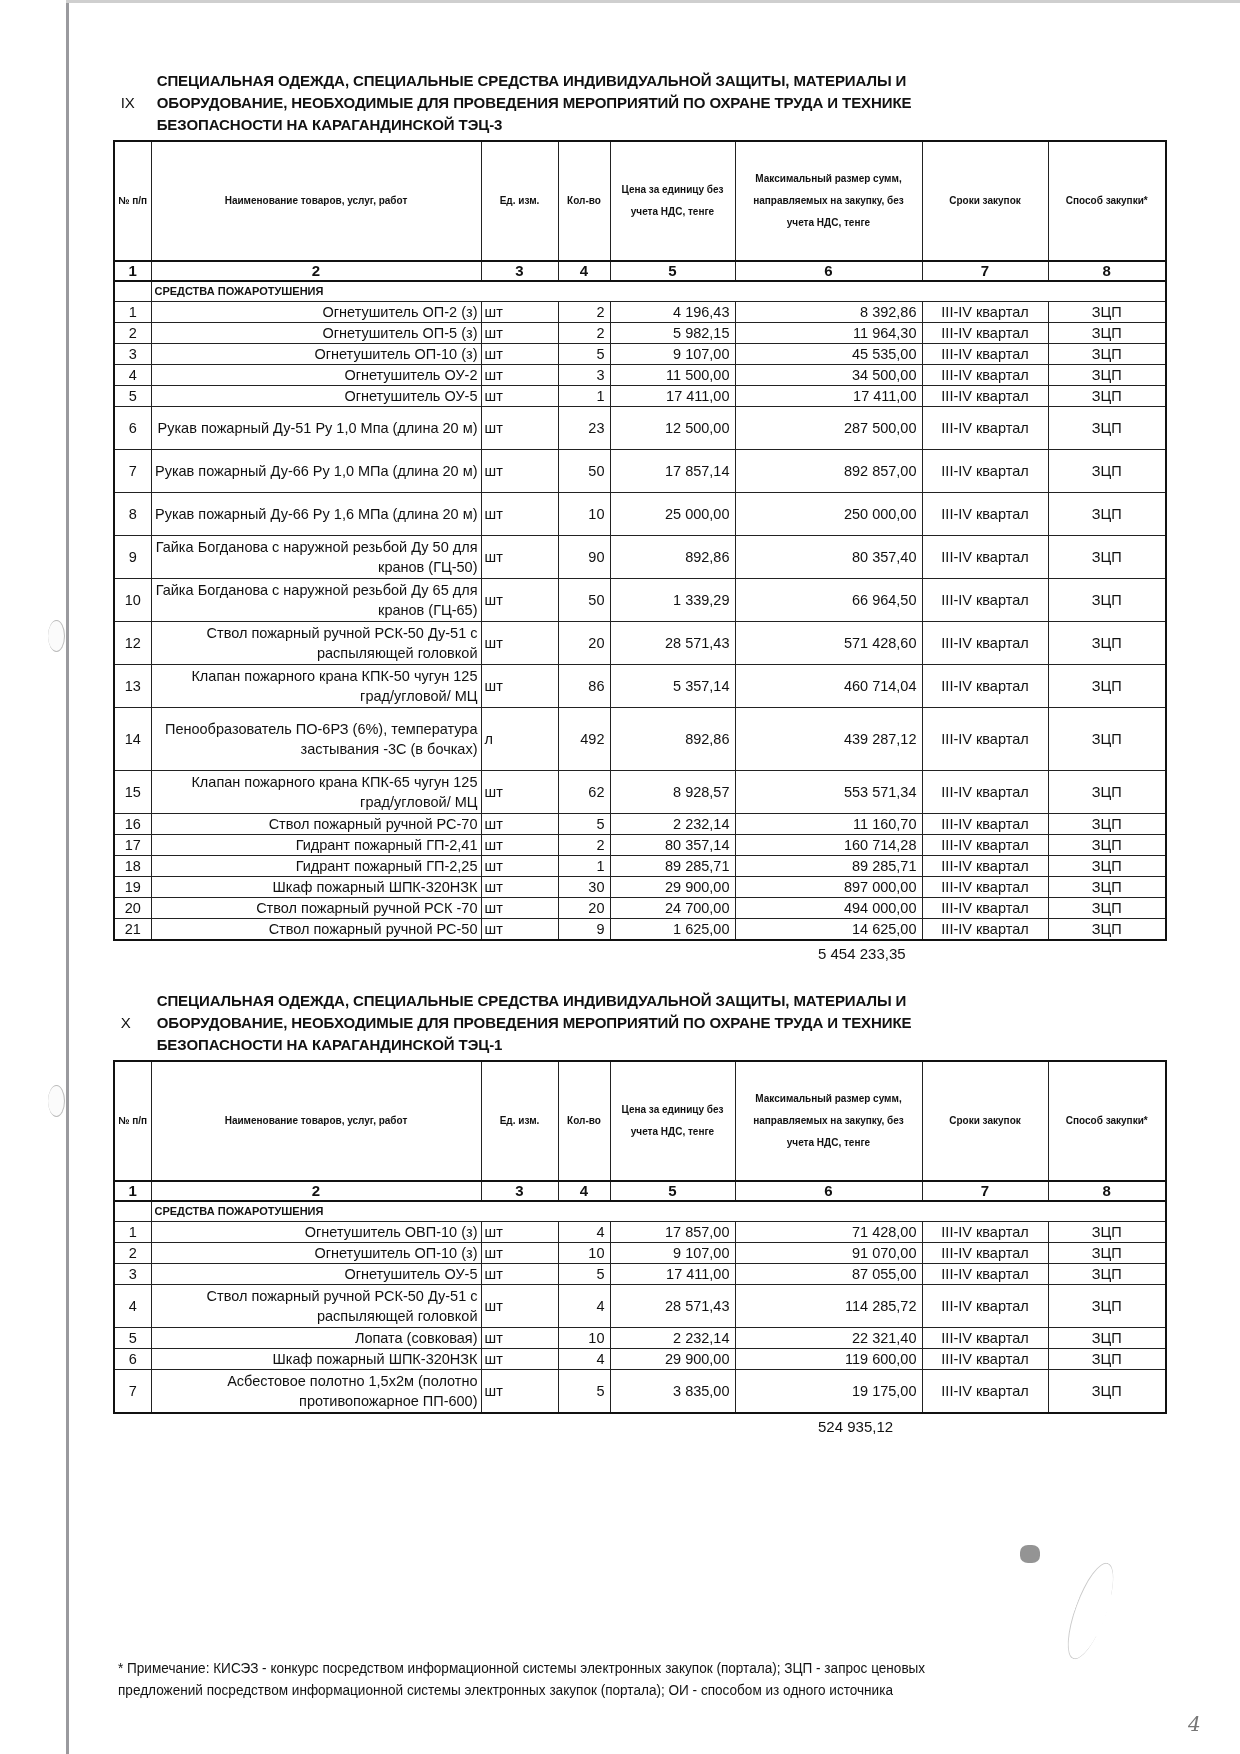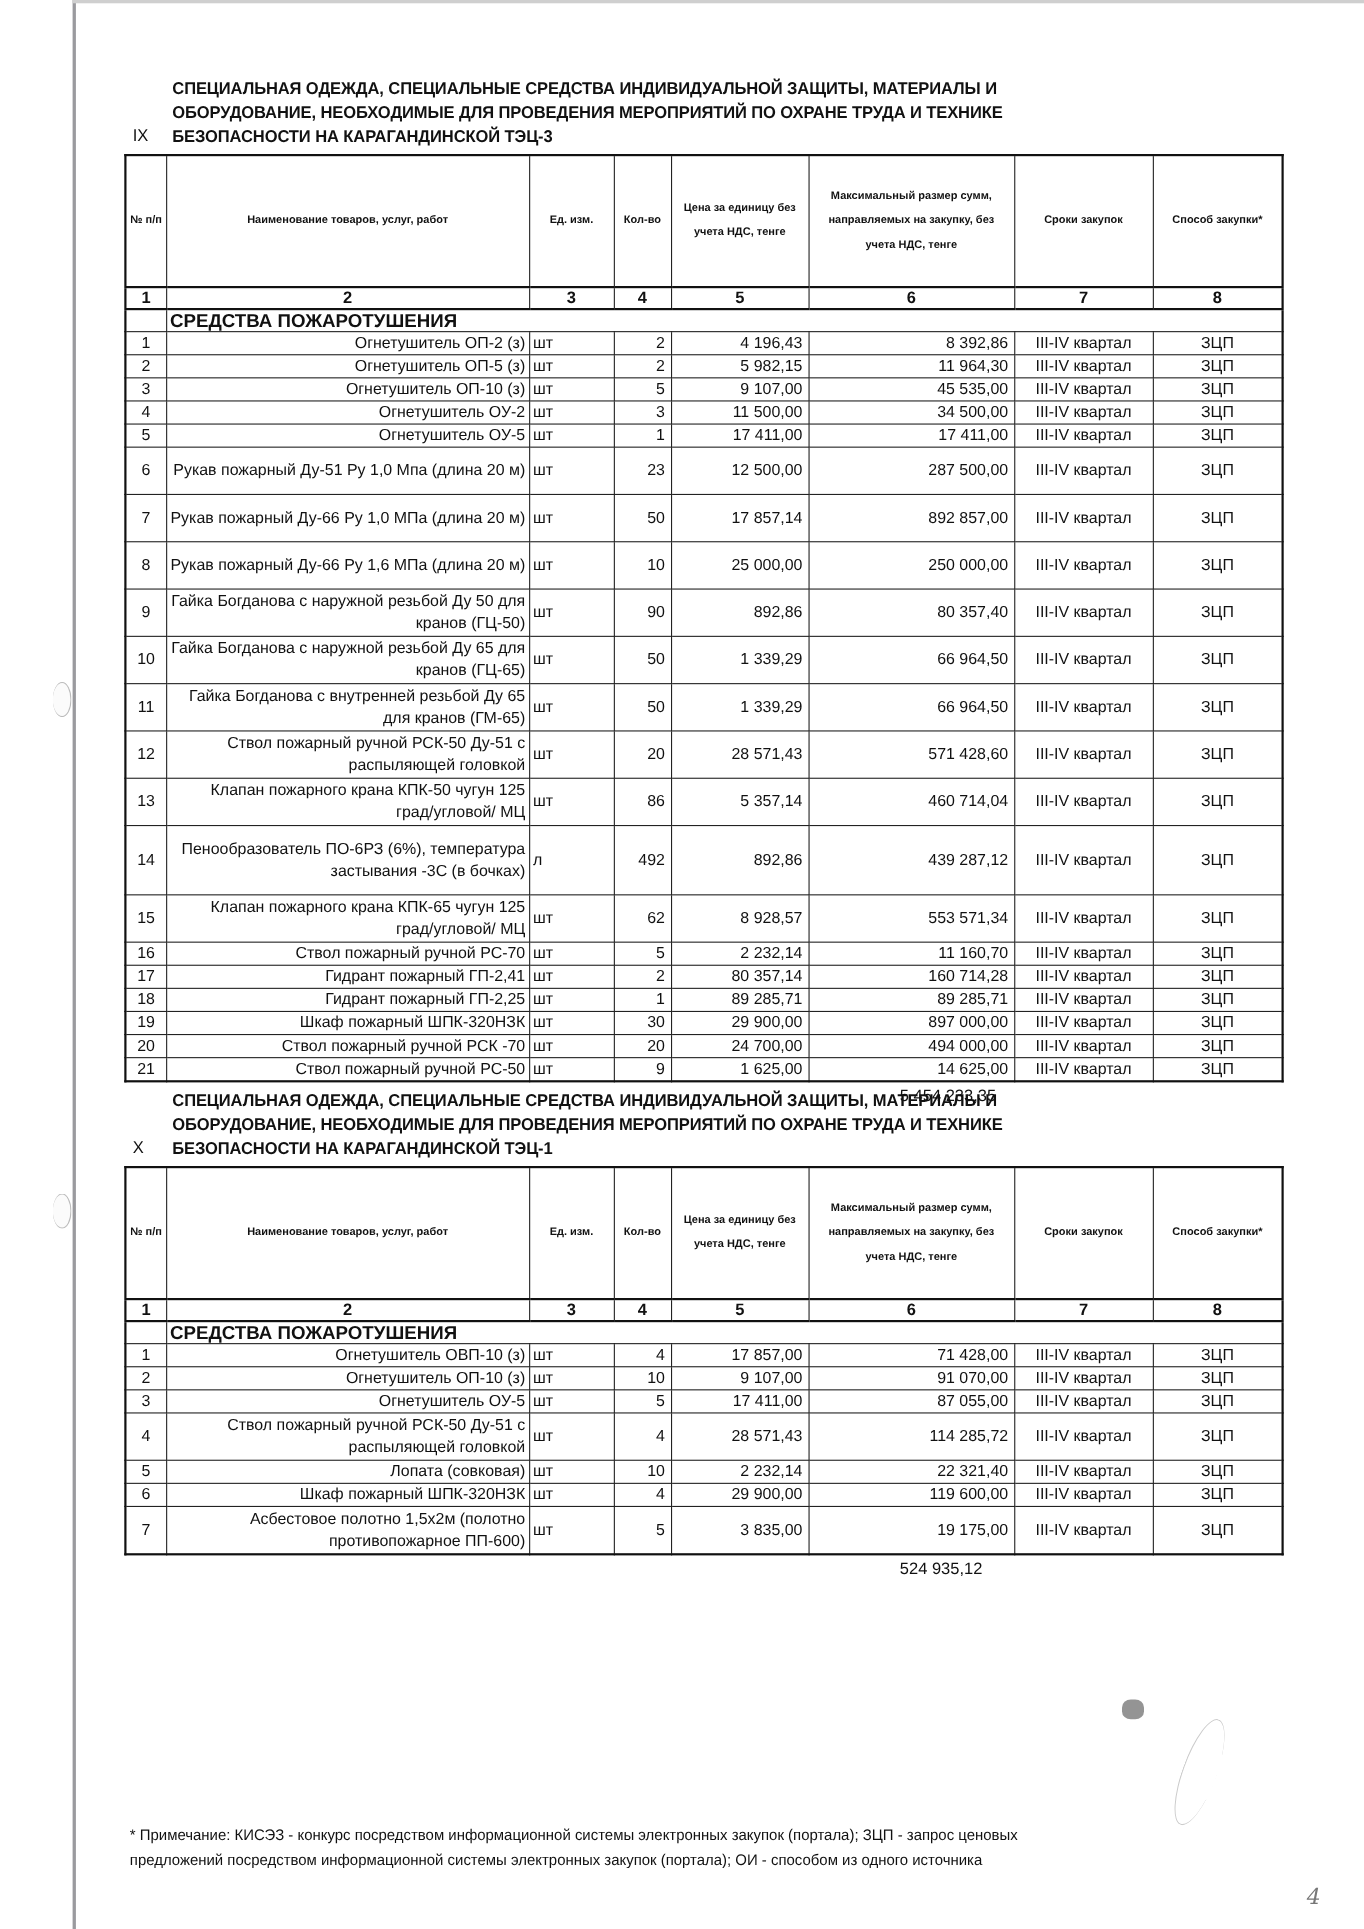--- a/index.html
+++ b/index.html
@@ -5,29 +5,29 @@
   html, body { margin: 0; padding: 0; background: #ffffff; }
   body { width: 1240px; height: 1754px; position: relative; overflow: hidden;
          font-family: "Liberation Sans", sans-serif; color: #111; }
   .scan-edge { position: absolute; left: 66px; top: 0; width: 3px; height: 1754px; background: #9a9a9e; }
   .scan-top { position: absolute; left: 66px; top: 0; width: 1174px; height: 3px; background: #cfcfcf; }
   .punch-hole { position: absolute; left: 48px; width: 16px; height: 30px; border-radius: 50%;
                 border: 1px solid #bbb; border-left: none; background: #fbfbfb; }
   .section { position: absolute; left: 113px; width: 1052px; }
   .sec-head { position: relative; padding-left: 45px; font-weight: bold; font-size: 15.5px;
               line-height: 22px; letter-spacing: -0.1px; transform: scaleX(0.97); transform-origin: left; }
-  .sec-roman { position: absolute; left: 8px; top: 22px; font-weight: normal; font-size: 15.5px; margin-top: 21px; }
+  .sec-roman { position: absolute; left: 8px; top: 22px; font-weight: normal; font-size: 15.5px; }
   table { border-collapse: collapse; width: 1052px; table-layout: fixed; margin-top: 4px; }
   th, td { border: 1px solid #222; font-size: 14.5px; padding: 0 3px; line-height: 20px; }
   table { border: 2px solid #111; }
   th { font-weight: bold; text-align: center; font-size: 10px; line-height: 22px; }
   th.hdr { height: 118px; vertical-align: middle; }
   tr.colnum td { font-weight: bold; text-align: center; height: 18px; line-height: 18px; font-size: 15px;
                  border-top: 2px solid #111; border-bottom: 2px solid #111; }
-  tr.cat td { font-weight: bold; height: 19px; line-height: 19px; font-size: 17px; }
+  tr.cat td { font-weight: bold; height: 19px; line-height: 19px; font-size: 11px; }
   tr.item td { height: 19px; }
   tr.item.tall2 td { height: 42px; }
   tr.item.tall3 td { height: 62px; }
   td.num { text-align: center; }
   td.unit { text-align: left; }
   td.qty, td.price, td.total { text-align: right; padding-right: 5px; }
   td.period, td.method { text-align: center; }
   td.name { text-align: right; }
   .total-line { position: relative; height: 22px; font-size: 15px; }
   .total-line span { position: absolute; left: 705px; top: 4px; }
@@ -187,30 +187,20 @@
           <td class="num">10</td>
           <td class="name">Гайка Богданова с наружной резьбой Ду 65 для кранов (ГЦ-65)</td>
           <td class="unit">шт</td>
           <td class="qty">50</td>
           <td class="price">1 339,29</td>
           <td class="total">66 964,50</td>
           <td class="period">III-IV квартал</td>
           <td class="method">ЗЦП</td>
         </tr>
         <tr class="item tall2">
-          <td class="num">11</td>
-          <td class="name">Гайка Богданова с внутренней резьбой Ду 65 для кранов (ГМ-65)</td>
-          <td class="unit">шт</td>
-          <td class="qty">50</td>
-          <td class="price">1 339,29</td>
-          <td class="total">66 964,50</td>
-          <td class="period">III-IV квартал</td>
-          <td class="method">ЗЦП</td>
-        </tr>
-        <tr class="item tall2">
           <td class="num">12</td>
           <td class="name">Ствол пожарный ручной РСК-50 Ду-51 с распыляющей головкой</td>
           <td class="unit">шт</td>
           <td class="qty">20</td>
           <td class="price">28 571,43</td>
           <td class="total">571 428,60</td>
           <td class="period">III-IV квартал</td>
           <td class="method">ЗЦП</td>
         </tr>
         <tr class="item tall2">

